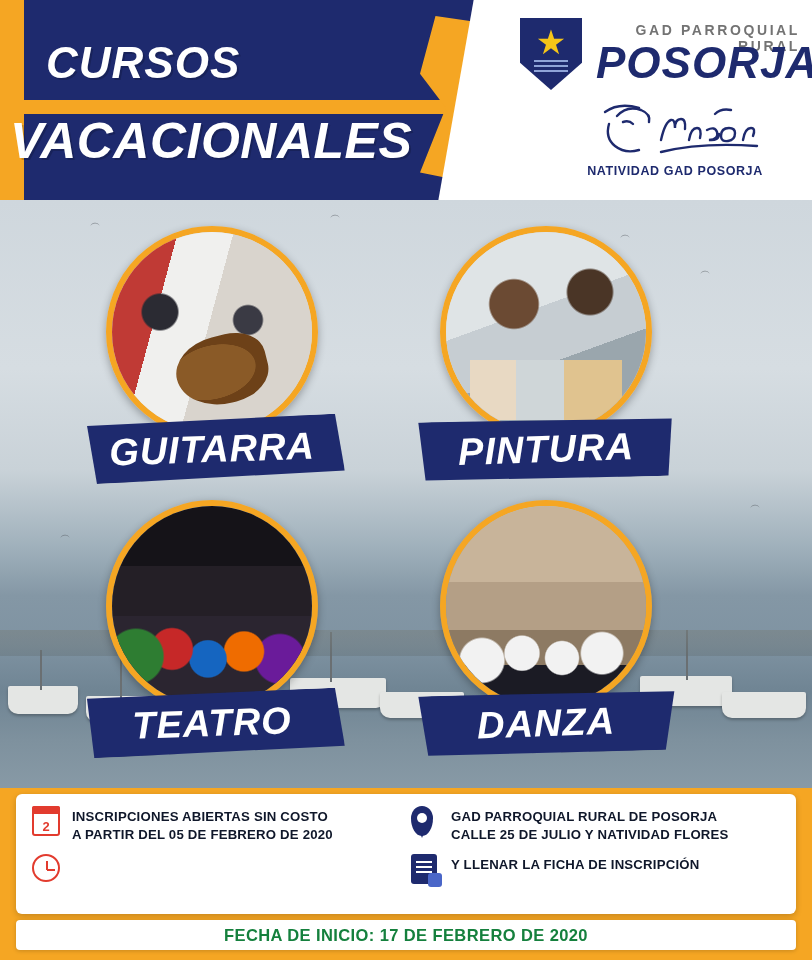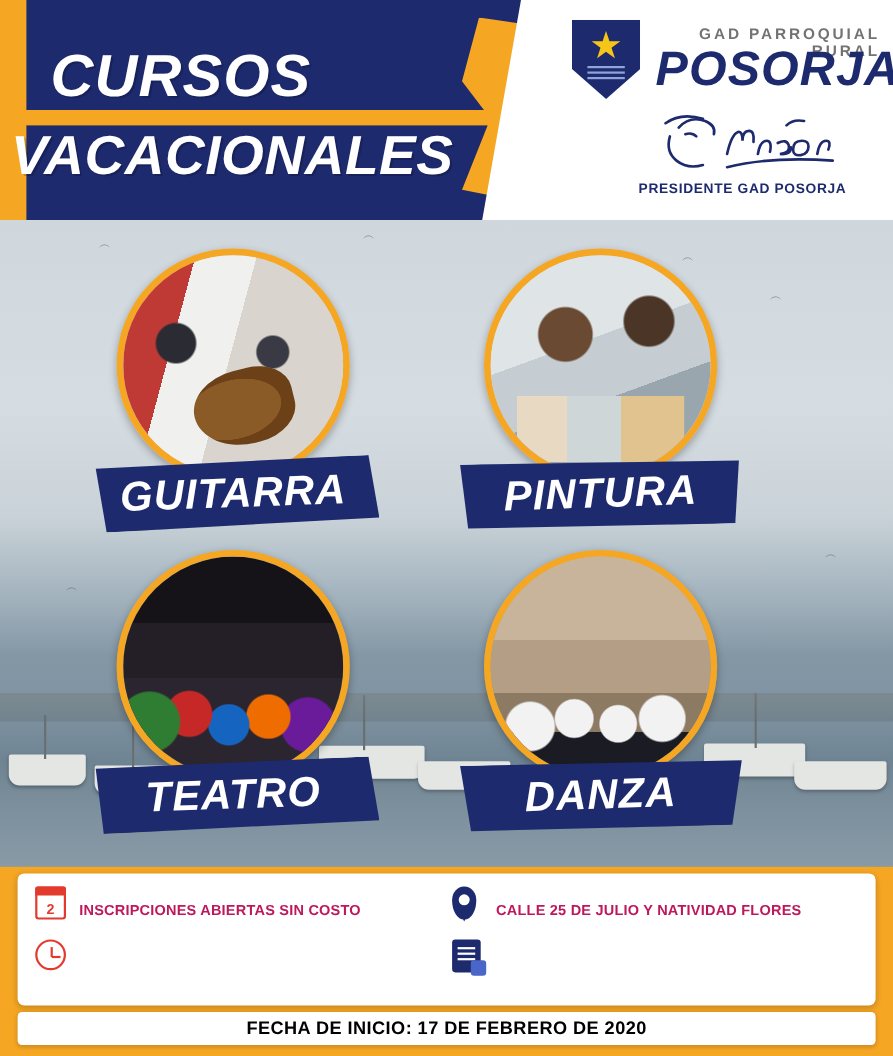--- a/index.html
+++ b/index.html
@@ -95,21 +95,21 @@
   }
   .yellow-blob {
     position: absolute;
     left: 420px; top: 16px; width: 86px; height: 170px;
     background: #f5a623;
     clip-path: polygon(18% 0%, 100% 6%, 70% 38%, 100% 52%, 46% 74%, 78% 100%, 0% 92%, 30% 54%, 0% 34%);
   }
   .title-1 {
     position: absolute;
     left: 46px; top: 38px;
-    font-size: 54px; font-weight: bold;
+    font-size: 44px; font-weight: bold;
     color: #ffffff;
     letter-spacing: 1px;
     font-style: italic;
     text-shadow: 2px 2px 0 rgba(0,0,0,.18);
   }
   .title-2 {
     position: absolute;
     left: 10px; top: 112px;
     font-size: 50px; font-weight: bold;
     color: #ffffff;
@@ -281,26 +281,25 @@
     display: grid;
     grid-template-columns: 1fr 1fr;
     grid-template-rows: 1fr 1fr;
     column-gap: 10px;
   }
   .info-item { display: flex; align-items: flex-start; gap: 10px; }
   .info-icon { flex: 0 0 30px; width: 30px; height: 34px; position: relative; }
   .info-text {
     font-size: 13.2px;
     font-weight: bold;
-    color: #be185d;
+    color: #0f172a;
     line-height: 1.35;
     letter-spacing: .2px;
     text-transform: uppercase;
     padding-top: 2px;
-    margin-top: 11px;
   }
   .info-text span { display: block; }
 
   
   .ico-cal { width: 28px; height: 30px; border: 2px solid #e23b2e; border-radius: 3px; background: #fff; position: relative; }
   .ico-cal::before { content: ""; position: absolute; left: -2px; top: -2px; width: 28px; height: 8px; background: #e23b2e; border-radius: 2px 2px 0 0; }
   .ico-cal i { position: absolute; left: 0; top: 10px; width: 100%; text-align: center; font-style: normal; font-size: 13px; font-weight: bold; color: #e23b2e; line-height: 18px; }
   .ico-clock { width: 28px; height: 28px; border: 2px solid #e23b2e; border-radius: 50%; position: relative; background:#fff; }
   .ico-clock::before { content:""; position:absolute; left:12px; top:5px; width:2px; height:9px; background:#e23b2e; }
   .ico-clock::after { content:""; position:absolute; left:13px; top:13px; width:8px; height:2px; background:#e23b2e; }
@@ -312,21 +311,21 @@
   .ico-doc::after { content:""; position:absolute; right:-5px; bottom:-3px; width:14px; height:14px; background:#4a66c8; border-radius:3px; }
 
   
   .bottom-bar {
     position: absolute;
     left: 16px; top: 920px;
     width: 780px; height: 30px;
     background: #ffffff;
     border-radius: 4px;
     display: flex; align-items: center; justify-content: center;
-    font-size: 16.5px; font-weight: bold; color: #000000;
+    font-size: 16.5px; font-weight: bold; color: #15803d;
     letter-spacing: .4px;
     box-shadow: 0 1px 4px rgba(0,0,0,.18);
   }
   .bottom-back {
     position: absolute; left: 0; top: 788px; width: 812px; height: 172px; background: #f5a623;
   }
 </style>
 </head>
 <body>
 
@@ -385,21 +384,21 @@
           <path d="M40 12 q14 -10 34 -4"></path>
           <path d="M96 40 q4 -18 10 -20 q4 -1 4 8 q0 -9 6 -9 q5 0 4 10"></path>
           <path d="M124 40 q2 -12 8 -12 q5 0 3 10"></path>
           <path d="M142 30 q8 -4 10 2 q2 7 -8 8 q10 1 10 -6"></path>
           <path d="M164 28 q-8 0 -8 8 q0 6 7 5 q7 -1 7 -8 q0 -5 -6 -5"></path>
           <path d="M178 40 q2 -12 8 -12 q5 0 2 8"></path>
           <path d="M96 52 q40 -10 96 -6"></path>
           <path d="M150 14 q6 -6 16 -4"></path>
         </g>
       </svg>
-      <div class="sig-caption">PRESIDENTE GAD POSORJA</div>
+      <div class="sig-caption">NATIVIDAD GAD POSORJA</div>
     </div>
   </div>
 
   <div class="circle c1">
       <div class="ph-guitar"></div>
     </div>
   <div class="circle c2">
       <div class="ph-paint"></div>
     </div>
   <div class="circle c3">
@@ -419,44 +418,47 @@
   <div class="info-card">
 
     <div class="info-item">
       <div class="info-icon">
         <div class="ico-cal">
             <i>2</i>
           </div>
       </div>
       <div class="info-text">
         <span>INSCRIPCIONES ABIERTAS SIN COSTO</span>
+        <span>A PARTIR DEL 05 DE FEBRERO DE 2020</span>
       </div>
     </div>
 
     <div class="info-item">
       <div class="info-icon">
         <div class="ico-pin"></div>
       </div>
       <div class="info-text">
+        <span>GAD PARROQUIAL RURAL DE POSORJA</span>
         <span>CALLE 25 DE JULIO Y NATIVIDAD FLORES</span>
       </div>
     </div>
 
     <div class="info-item">
       <div class="info-icon">
         <div class="ico-clock"></div>
       </div>
     </div>
 
     <div class="info-item">
       <div class="info-icon">
         <div class="ico-doc">
             <i></i>
           </div>
       </div>
       <div class="info-text">
+        <span>Y LLENAR LA FICHA DE INSCRIPCIÓN</span>
       </div>
     </div>
   </div>
 
   <div class="bottom-bar">FECHA DE INICIO: 17 DE FEBRERO DE 2020</div>
 
 </div>
 
 </body></html>

